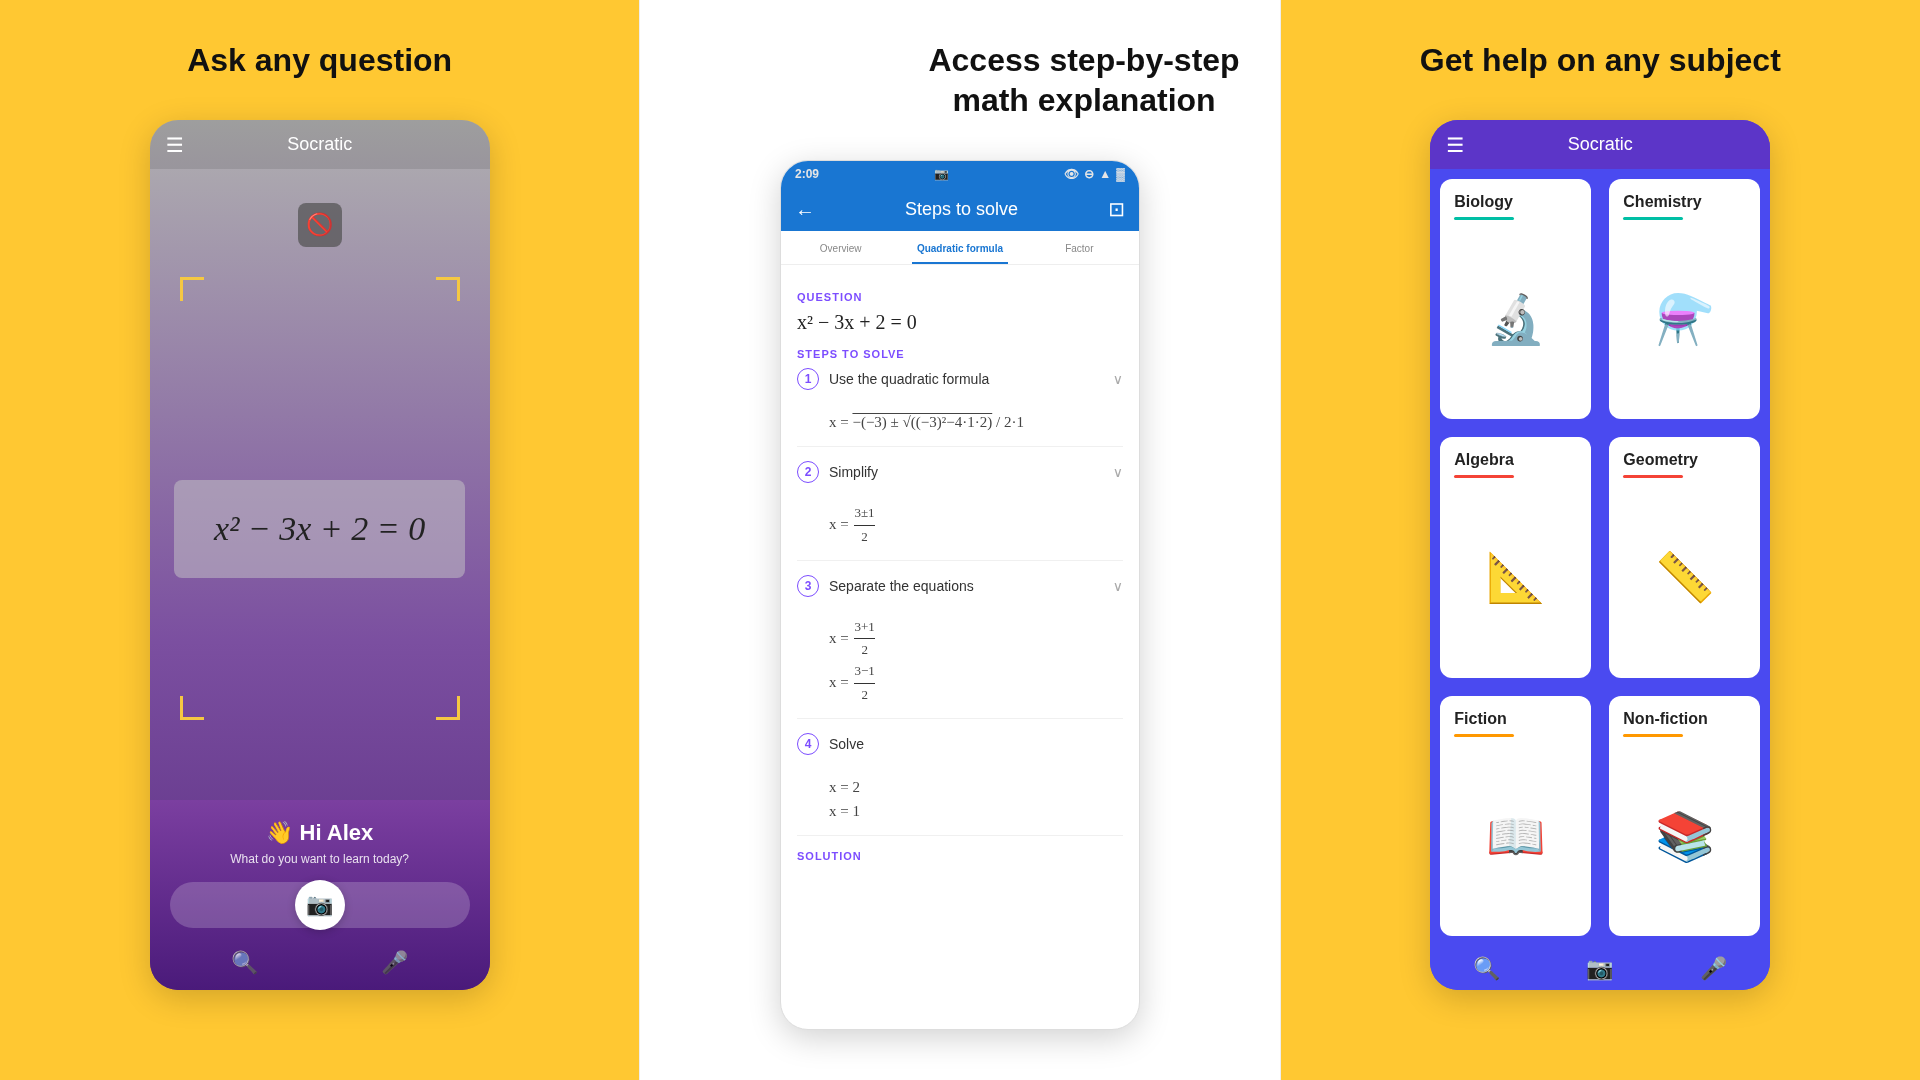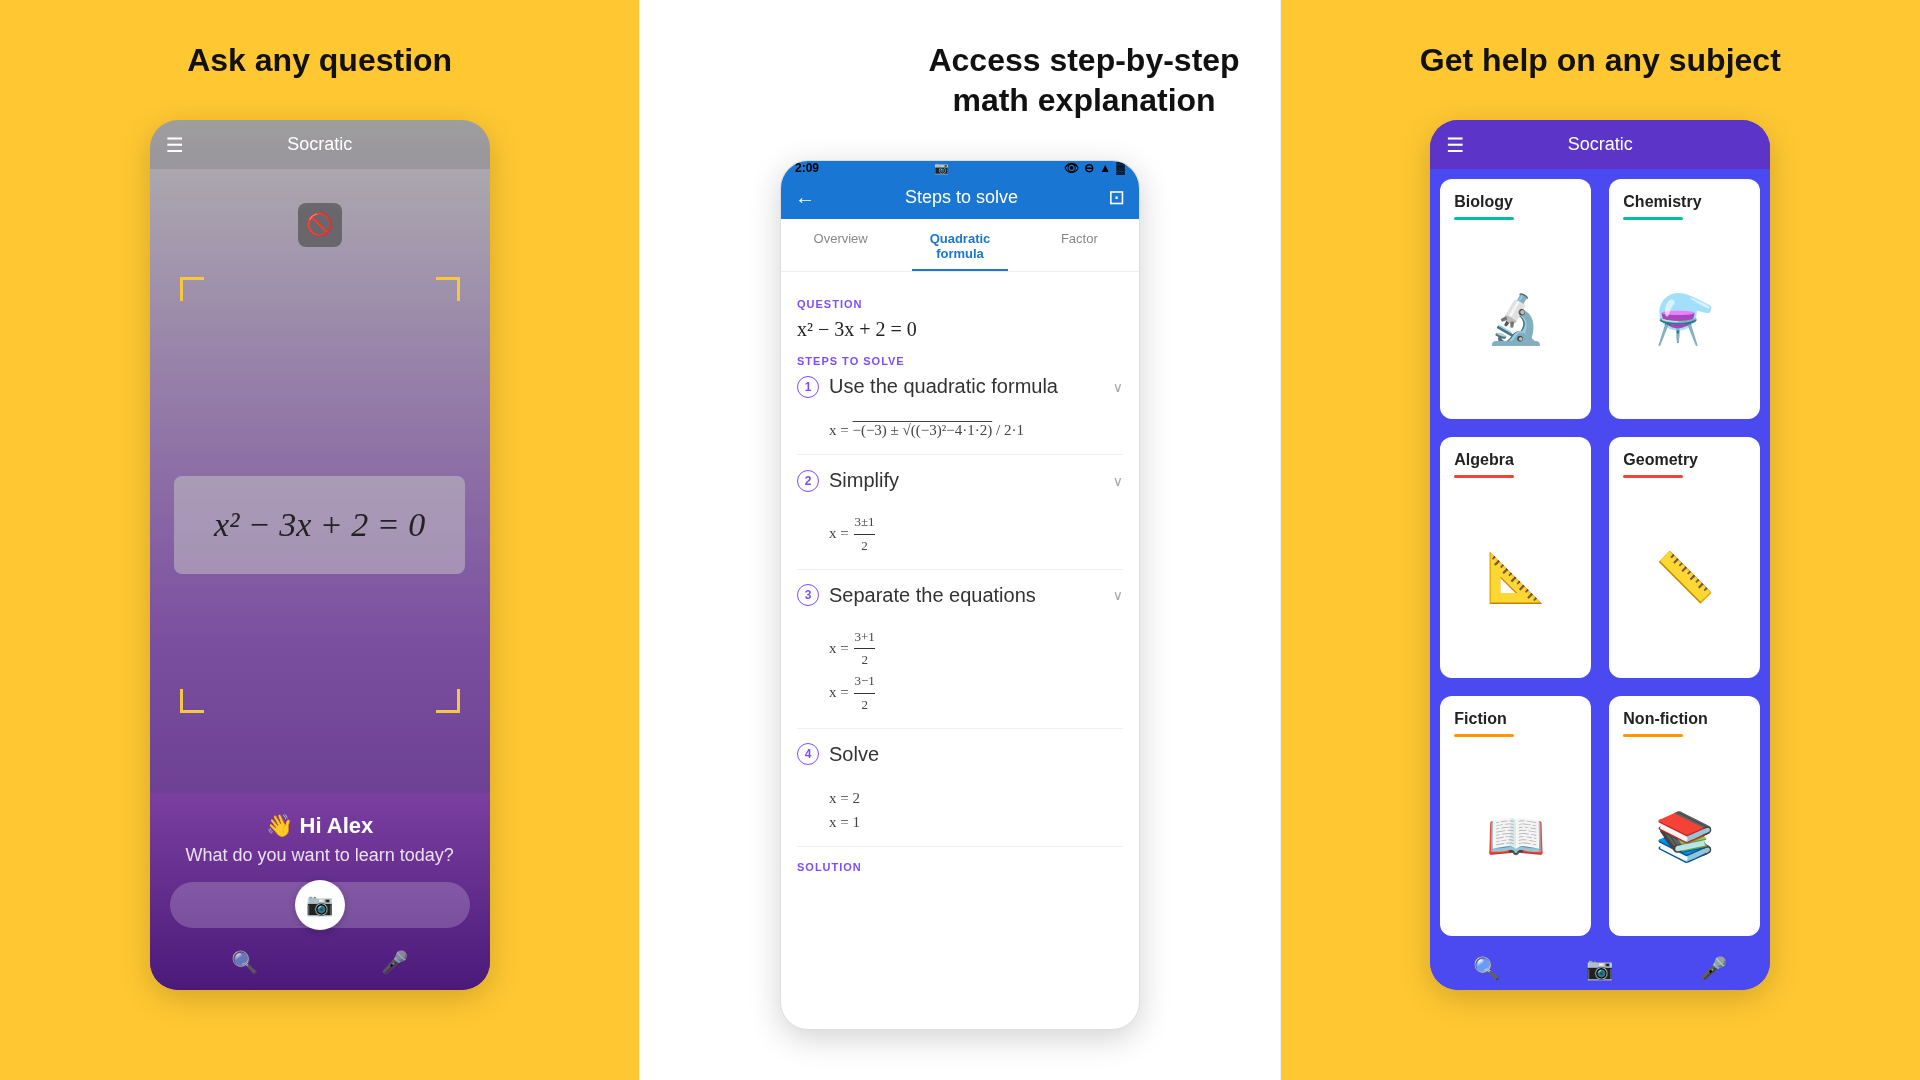--- a/index.html
+++ b/index.html
@@ -146,21 +146,21 @@
 
     .greeting-text {
       color: white;
       font-size: 22px;
       font-weight: 600;
       margin-bottom: 6px;
     }
 
     .greeting-sub {
       color: rgba(255,255,255,0.85);
-      font-size: 18px;
+      font-size: 12px;
       margin-bottom: 16px;
     }
 
     .search-bar-container {
       width: 100%;
       background: rgba(255,255,255,0.2);
       border-radius: 30px;
       height: 46px;
       display: flex;
       align-items: center;
@@ -196,22 +196,22 @@
     .phone2 {
       background: white;
       width: 360px;
     }
 
     .phone2-status-bar {
       background: #1976D2;
       display: flex;
       align-items: center;
       justify-content: space-between;
-      padding: 0 14px;
-      color: #000000;
+      padding: 6px 14px;
+      color: #e5e5e5;
       font-size: 12px;
       font-weight: 600;
     }
 
     .phone2-status-right {
       display: flex;
       gap: 5px;
       align-items: center;
       font-size: 12px;
     }
@@ -245,21 +245,21 @@
     .phone2-tabs {
       display: flex;
       border-bottom: 1px solid #eee;
       background: white;
     }
 
     .phone2-tab {
       flex: 1;
       text-align: center;
       padding: 12px 4px 10px 4px;
-      font-size: 13px;
+      font-size: 10px;
       color: #888;
       position: relative;
       cursor: pointer;
     }
 
     .phone2-tab.active {
       color: #1976D2;
       font-weight: 600;
     }
 
@@ -321,21 +321,21 @@
       border: 1.5px solid #7c4dff;
       color: #7c4dff;
       font-size: 12px;
       display: flex;
       align-items: center;
       justify-content: center;
       font-weight: 600;
     }
 
     .step-label {
-      font-size: 20px;
+      font-size: 14px;
       color: #333;
     }
 
     .step-chevron {
       color: #aaa;
       font-size: 14px;
     }
 
     .step-formula {
       font-family: 'Times New Roman', serif;

